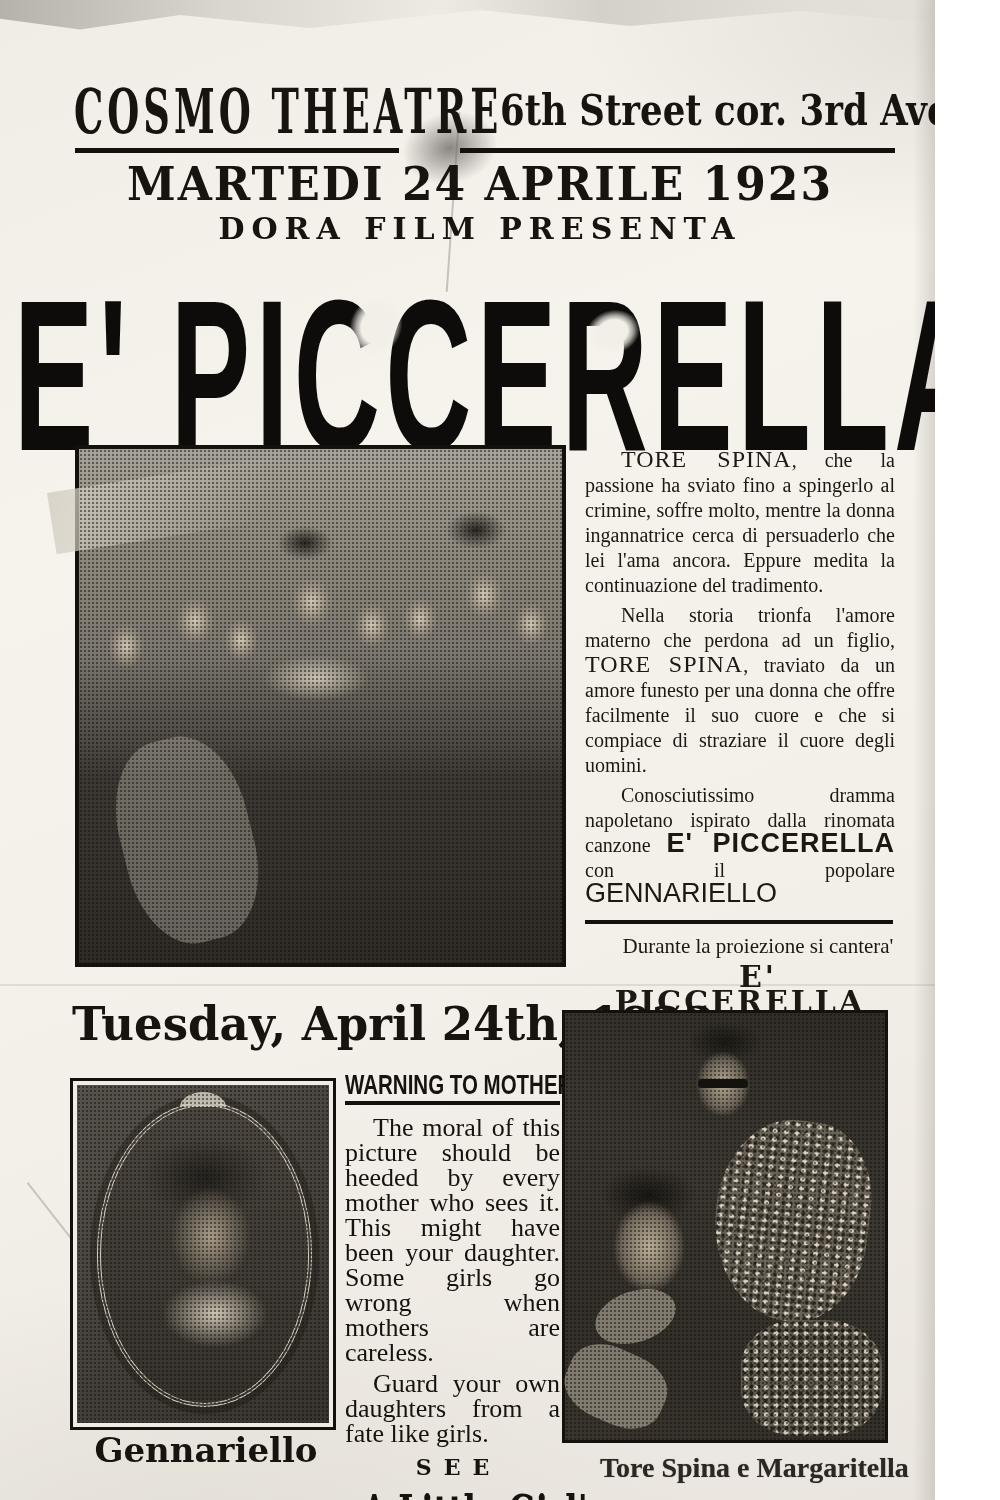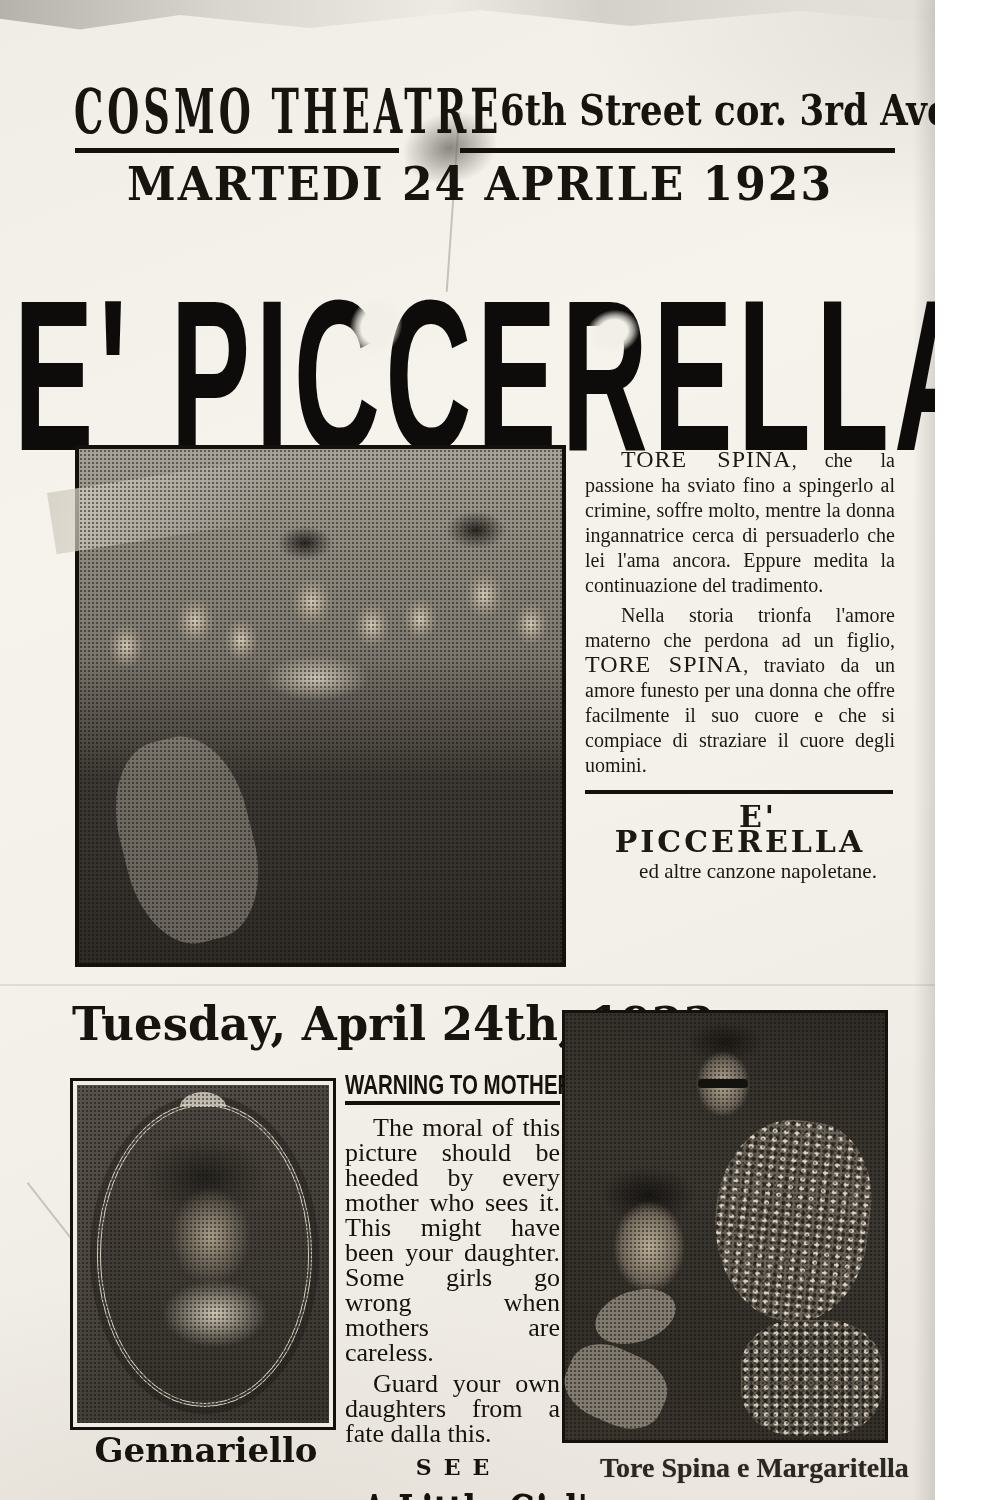--- a/index.html
+++ b/index.html
@@ -191,20 +191,21 @@
   <div class="abs stain-center"></div>
   <div class="abs crease-v"></div>
   <div class="abs edge-right"></div>
   <div class="abs fold-bl"></div>
   <div class="abs fold-mid"></div>
 
   <div class="abs theatre">COSMO THEATRE</div>
   <div class="abs address">6th Street cor. 3rd Ave.</div>
   <div class="abs header-rule"></div>
   <div class="abs date-it">MARTEDI 24 APRILE 1923</div>
+  <div class="abs presenter">DORA FILM PRESENTA</div>
 
   <div class="abs film-title">
     <span>E' PICCERELLA</span>
   </div>
   <div class="abs hole hole1"></div>
   <div class="abs hole hole2"></div>
 
   <div class="abs crowd">
     <div class="base"></div>
     <div class="beam"></div>
@@ -219,43 +220,45 @@
     <div class="hat" style="left:41%;top:15%;width:56px;height:34px;"></div>
     <div class="hat" style="left:76%;top:12%;width:60px;height:38px;"></div>
     <div class="hands"></div>
     <div class="apron"></div>
     <div class="dots"></div>
   </div>
 
   <div class="abs synopsis">
     <p><span class="caps-serif">TORE SPINA</span><span>, che la passione ha sviato fino a spingerlo al crimine, soffre molto, mentre la donna ingannatrice cerca di persuaderlo che lei l'ama ancora. Eppure medita la continuazione del tradimento.</span></p>
     <p><span>Nella storia trionfa l'amore materno che perdona ad un figlio, </span><span class="caps-serif">TORE SPINA</span><span>, traviato da un amore funesto per una donna che offre facilmente il suo cuore e che si compiace di straziare il cuore degli uomini.</span></p>
+    <p><span>Conosciutissimo dramma napoletano ispirato dalla rinomata canzone </span><span class="inline-sans-bold">E' PICCERELLA</span><span> con il popolare </span><span class="inline-sans">GENNARIELLO</span></p>
 
     <div class="syn-rule"></div>
 
+    <p class="song song-intro">Durante la proiezione si cantera'</p>
     <p class="song song-title">E' PICCERELLA</p>
     <p class="song song-outro"><span class="song-smudge"></span><span>ed altre canzone napoletane.</span></p>
   </div>
 
   <div class="abs date-en">Tuesday, April 24th, 1923</div>
 
   <div class="abs portrait">
     <div class="pin">
       <div class="oval"></div>
       <div class="fan"></div>
       <div class="dots"></div>
     </div>
   </div>
   <div class="abs caption-left">Gennariello</div>
 
   <div class="abs warning-col">
     <div class="warn-head">WARNING TO MOTHERS</div>
     <div class="warn-bar"></div>
     <p>The moral of this picture should be heeded by every mother who sees it. This might have been your daughter. Some girls go wrong when mothers are careless.</p>
-    <p>Guard your own daughters from a fate dalla this.</p>
+    <p>Guard your own daughters from a fate like girls.</p>
     <div class="see">SEE</div>
     <div class="lg-title lg1"><span>A Little Girl's</span></div>
     <div class="lg-title lg2"><span>Wrongs</span></div>
   </div>
 
   <div class="abs duo">
     <div class="base"></div>
     <div class="st-hair"></div>
     <div class="st-face"></div>
     <div class="glasses"></div>

